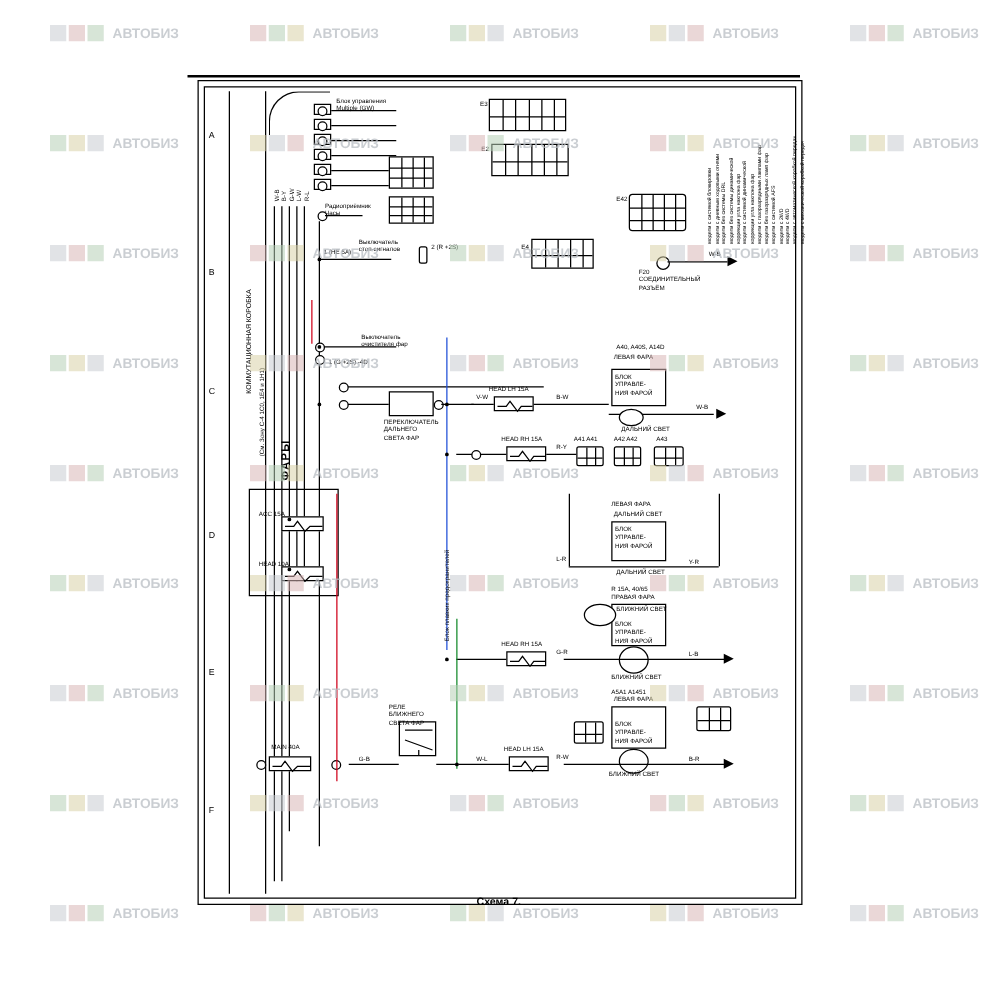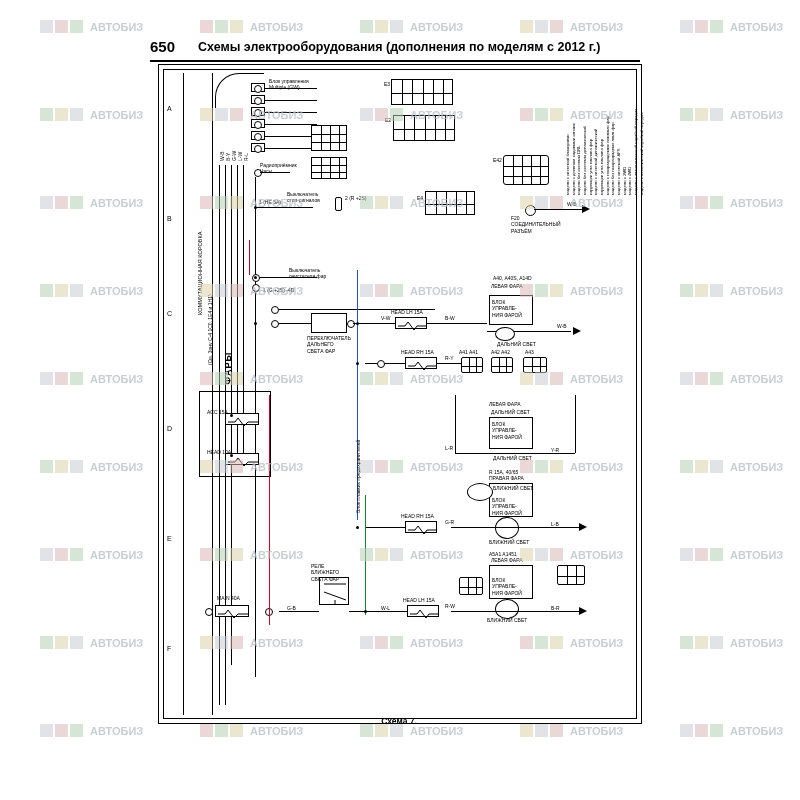--- a/index.html
+++ b/index.html
@@ -126,24 +126,20 @@
   .grid2{
     position:absolute;box-sizing:border-box;border:1px solid #000;background:#fff;
   }
   .grid2 i{position:absolute;background:#000;}
 </style>
 </head>
 <body>
 
 <div id="page">
 
-  <div id="header">
-    <span id="pageno">650</span>
-    <span id="headtitle">Схемы электрооборудования (дополнения по моделям с 2012 г.)</span>
-  </div>
   <div id="headrule"></div>
 
   <div id="frame">
     <div id="innerframe"></div>
 
     <div id="vband">
       <div id="vtitle">ФАРЫ</div>
     </div>
     <div class="rowlabel" style="top:40px;">A</div>
     <div class="rowlabel" style="top:150px;">B</div>

